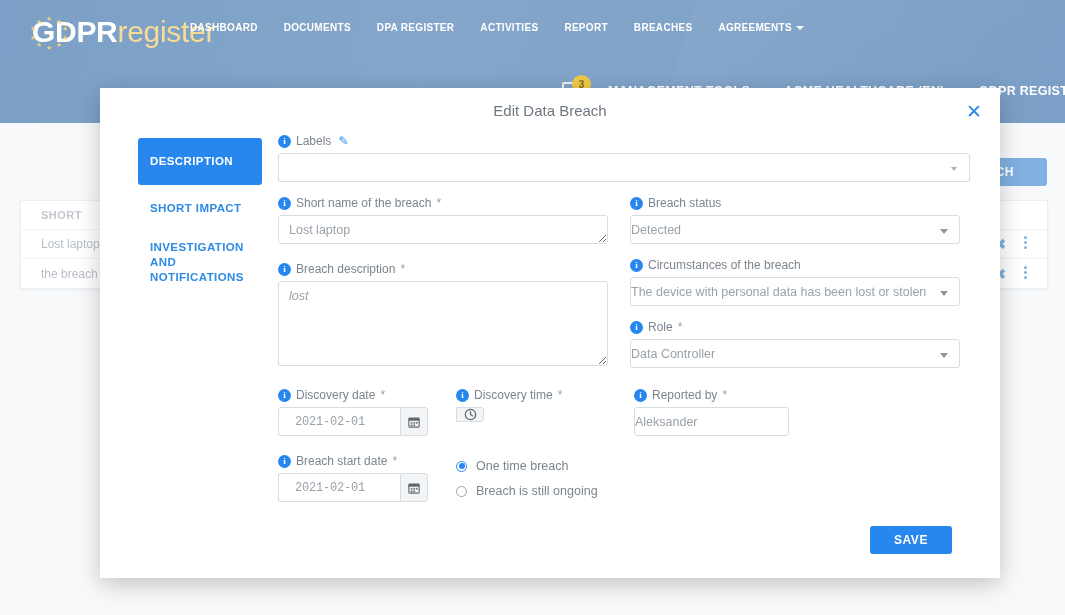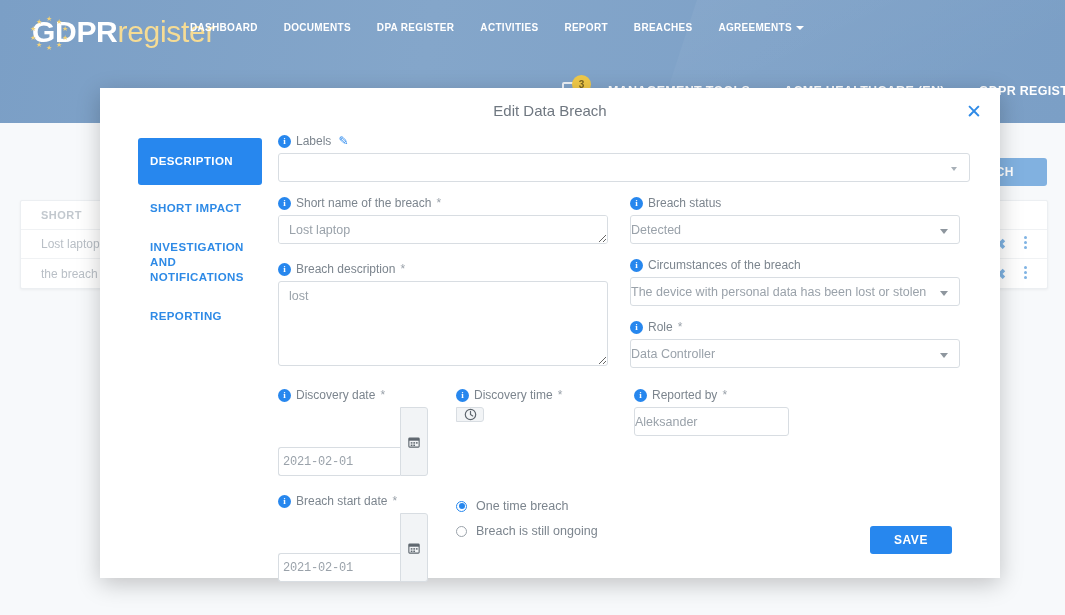--- a/index.html
+++ b/index.html
@@ -141,22 +141,22 @@
 
   .dt-row { display:flex; gap: 28px; margin-top: 4px; }
   .dt-date { width: 150px; }
   .dt-time { width: 150px; }
   .dt-rep  { width: 155px; }
 
   .inputgroup { display:flex; width: 100%; }
   .inputgroup .inp {
     flex:1; height: 29px; border:1px solid #d8dde2; border-right:none;
     border-radius:3px 0 0 3px; background:#fff; font-size: 12px; color:#9aa2aa;
-    padding: 0 4px; display:flex; align-items:center;
-    font-family:"Liberation Mono", monospace; letter-spacing: -0.2px; margin-top: 40px;
+    padding: 0 16px; display:flex; align-items:center;
+    font-family:"Liberation Mono", monospace; letter-spacing: -0.2px;
   }
   .inputgroup .adn {
     width: 28px; border:1px solid #d8dde2; border-radius:0 3px 3px 0;
     background:#f2f4f6; display:flex; align-items:center; justify-content:center;
     color:#5e666e; font-size: 12px; cursor:pointer;
   }
 
   .radios { margin-top: 20px; margin-left: 6px; }
   .radio { display:flex; align-items:center; gap:9px; height: 20px; margin-bottom: 5px; cursor:pointer; }
   .rdot {
@@ -255,21 +255,20 @@
 
   <div class="modal">
 
     <div class="modal-title">Edit Data Breach</div>
     <div class="modal-close">✕</div>
 
     <div class="tabs">
       <div class="tab active">DESCRIPTION</div>
       <div class="tab">SHORT IMPACT</div>
       <div class="tab multiline">INVESTIGATION AND NOTIFICATIONS</div>
-      <div class="tab">REPORTING</div>
     </div>
 
     <div class="form">
 
       <div class="field">
         <div class="lbl">
           <span class="ico-info">i</span>
           <span>Labels</span>
           <span class="ico-pencil">✎</span>
         </div>
@@ -290,21 +289,21 @@
             </div>
             <textarea class="ta" rows="1" style="height: 29px;">Lost laptop</textarea>
           </div>
 
           <div class="field">
             <div class="lbl">
               <span class="ico-info">i</span>
               <span>Breach description</span>
               <span class="req">*</span>
             </div>
-            <textarea class="ta" style="height: 85px;">lost</textarea>
+            <textarea class="ta" style="height: 85px; font-style: italic;">lost</textarea>
           </div>
 
         </div>
 
         <div class="col-r">
 
           <div class="field">
             <div class="lbl">
               <span class="ico-info">i</span>
               <span>Breach status</span>

